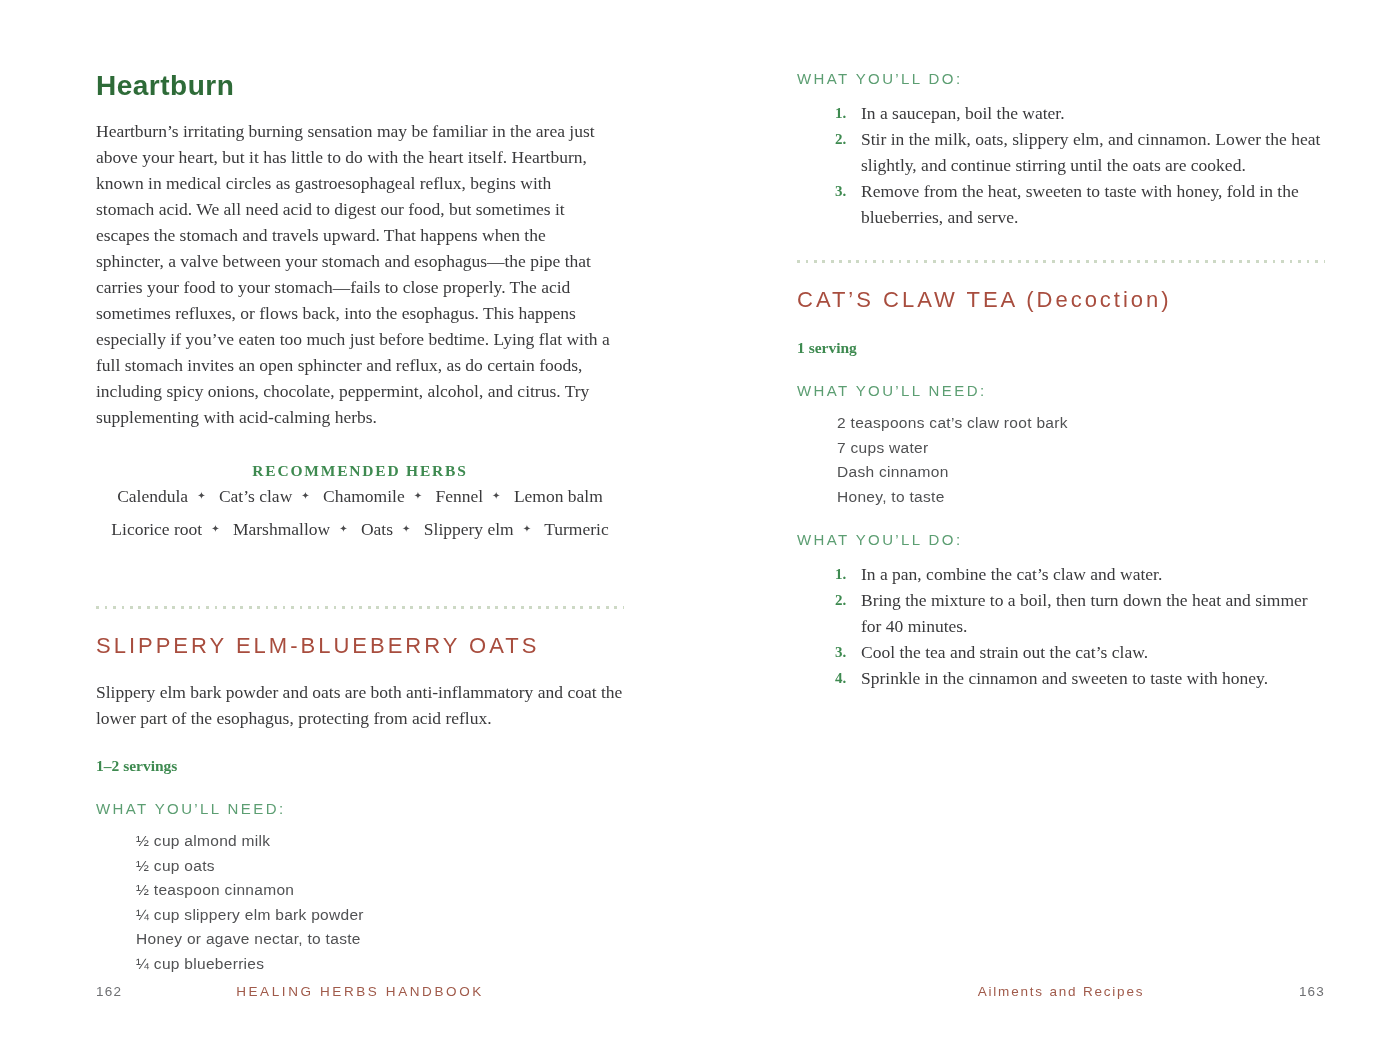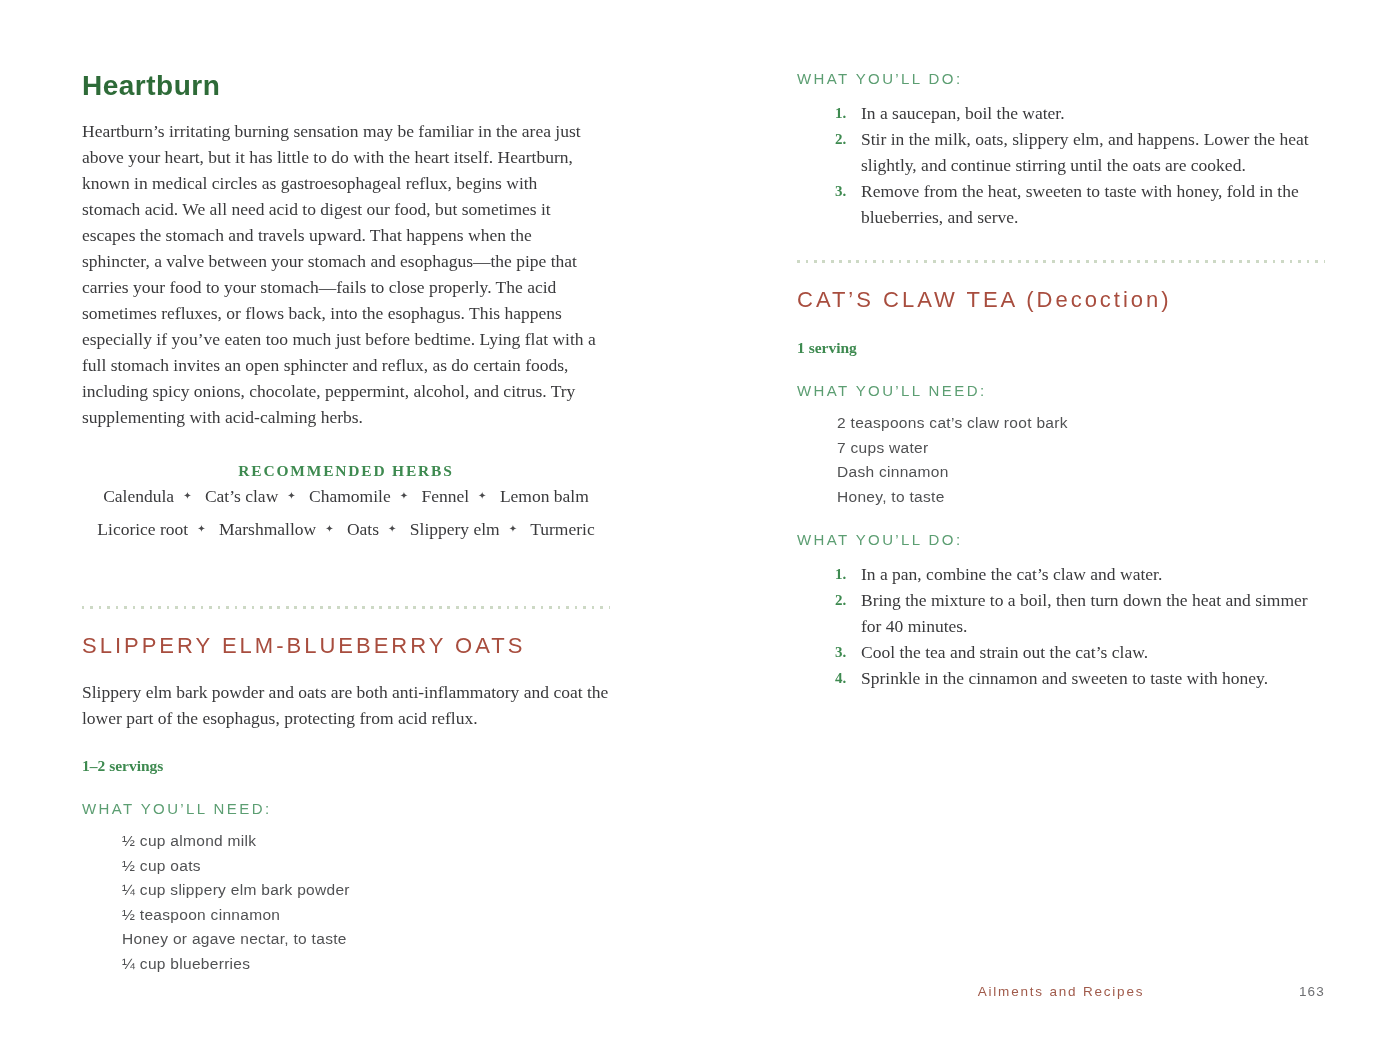--- a/index.html
+++ b/index.html
@@ -14,21 +14,21 @@
     --dot:#cdd9c5;
   }
   *{box-sizing:border-box;}
   html,body{margin:0;padding:0;}
   body{
     width:1400px;height:1050px;position:relative;overflow:hidden;
     background:#ffffff;
     font-family:"Liberation Sans", sans-serif;
   }
   .page{position:absolute;top:0;height:1050px;}
-  .page-left{left:82px;width:528px;}
+  .page-left{left:96px;width:528px;}
   .page-right{left:797px;width:528px;}
 
   .ailment-title{
     margin:70px 0 0 0;
     font-family:"Liberation Sans", sans-serif;
     font-size:28px;font-weight:bold;letter-spacing:0.5px;
     color:var(--green-dark);
   }
   .serif{
     font-family:"Liberation Serif", serif;
@@ -166,46 +166,50 @@
 
   <div class="green-label">WHAT YOU’LL NEED:</div>
 
   <ul class="ingredients">
 
 
       <li>½ cup almond milk</li>
 
       <li>½ cup oats</li>
 
+      <li>½ teaspoon cinnamon</li>
+
       <li>¼ cup slippery elm bark powder</li>
-
-      <li>½ teaspoon cinnamon</li>
 
       <li>Honey or agave nectar, to taste</li>
 
       <li>¼ cup blueberries</li>
     </ul>
 
+  <footer class="page-footer">
+    <span class="page-num num-left">162</span>
+    <span class="running-title">HEALING HERBS HANDBOOK</span>
+  </footer>
 
 </section>
 
 <section class="page page-right">
 
   <div class="green-label" style="margin-top:70px;">WHAT YOU’LL DO:</div>
 
   <ol class="steps">
 
       <li>
         <span class="step-num">1.</span>
         <span class="step-text">In a saucepan, boil the water.</span>
       </li>
 
       <li>
         <span class="step-num">2.</span>
-        <span class="step-text">Stir in the milk, oats, slippery elm, and happens. Lower the heat slightly, and continue stirring until the oats are cooked.</span>
+        <span class="step-text">Stir in the milk, oats, slippery elm, and cinnamon. Lower the heat slightly, and continue stirring until the oats are cooked.</span>
       </li>
 
       <li>
         <span class="step-num">3.</span>
         <span class="step-text">Remove from the heat, sweeten to taste with honey, fold in the blueberries, and serve.</span>
       </li>
     </ol>
 
   <div class="divider"></div>
 

